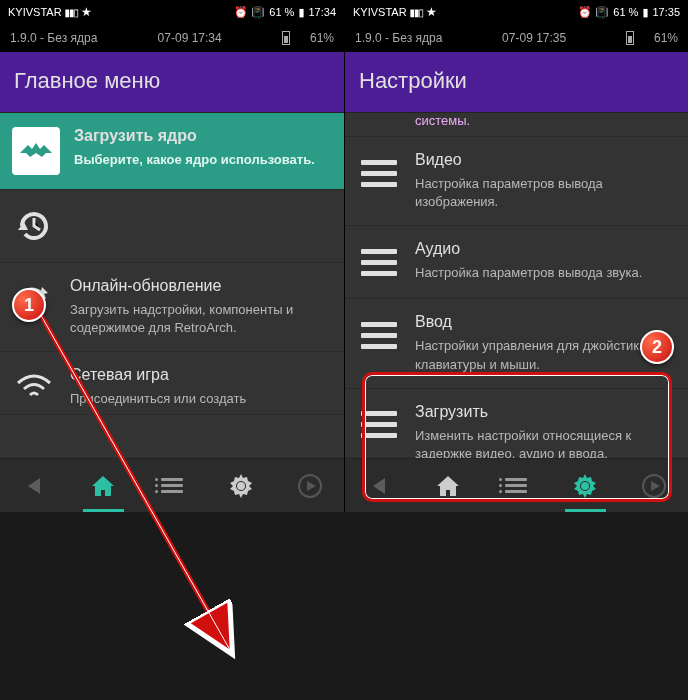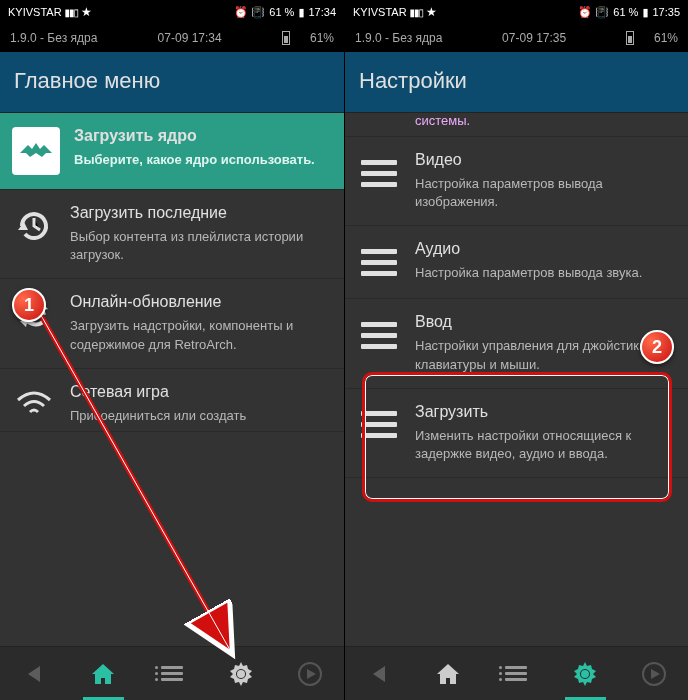--- a/index.html
+++ b/index.html
@@ -5,21 +5,21 @@
   * { box-sizing: border-box; margin: 0; padding: 0; }
   body {
     width: 688px; height: 700px;
     background: #1a1a1a;
     display: flex;
     font-family: Arial, sans-serif;
     position: relative;
     overflow: hidden;
   }
   .screen {
-    width: 344px; height: 700px;
+    width: 344px; height: 512px;
     background: #333;
     position: relative;
     display: flex;
     flex-direction: column;
     overflow: hidden;
   }
   .screen + .screen { border-left: 1px solid #000; }
   .statusbar {
     height: 24px;
     background: #000;
@@ -48,21 +48,21 @@
   .appinfo .bat-icon {
     width: 8px; height: 14px;
     border: 1px solid #aaa;
     position: relative;
   }
   .appinfo .bat-icon::before {
     content:""; position:absolute; left:1px; right:1px; bottom:1px; height:60%;
     background:#aaa;
   }
   .header {
-    background: #0c4a6e;
+    background: #4c1d95;
     color: #e0e0e0;
     font-size: 22px;
     padding: 16px 14px 18px;
     border-bottom: 1px solid #222;
   }
   .list {
     flex: 1;
     overflow: hidden;
     background: #333;
   }
@@ -183,24 +183,20 @@
       </div>
     </div>
     <div class="item">
       <div class="icon-svg">
         <svg width="40" height="40" viewBox="0 0 40 40">
             <path fill="none" stroke="#e0e0e0" stroke-width="4" d="M8 20a12 12 0 1 1 3 8"></path>
             <path fill="#e0e0e0" d="M4 24 l6 -8 l4 8 z"></path>
             <path stroke="#e0e0e0" stroke-width="3" d="M20 12 v8 l6 4"></path>
           </svg>
       </div>
-      <div class="item-text">
-        <div class="item-title">Загрузить последние</div>
-        <div class="item-desc">Выбор контента из плейлиста истории загрузок.</div>
-      </div>
     </div>
     <div class="item">
       <div class="icon-svg">
         <svg width="40" height="40" viewBox="0 0 40 40">
             <path fill="none" stroke="#e0e0e0" stroke-width="4" d="M10 14a12 12 0 0 1 20 6 M30 26a12 12 0 0 1 -20 -6"></path>
             <path fill="#e0e0e0" d="M28 8 l6 6 l-8 2 z M12 32 l-6 -6 l8 -2 z"></path>
           </svg>
       </div>
       <div class="item-text">
         <div class="item-title">Онлайн-обновление</div>

